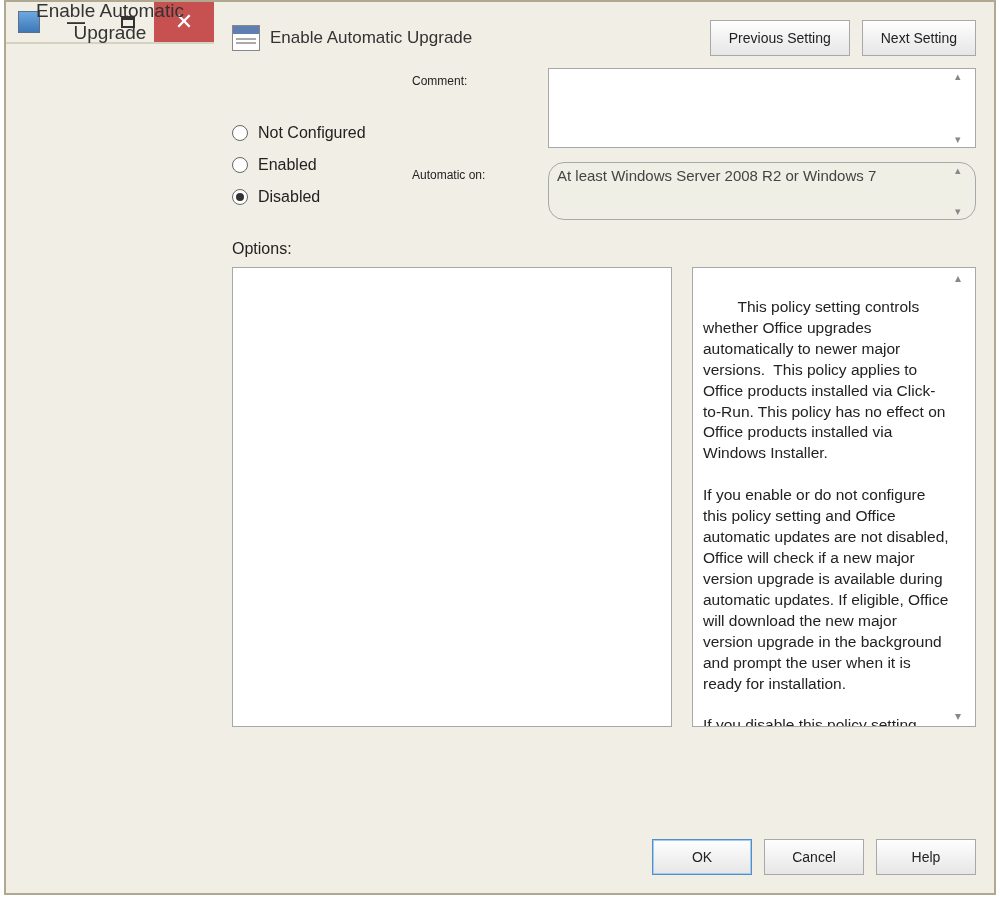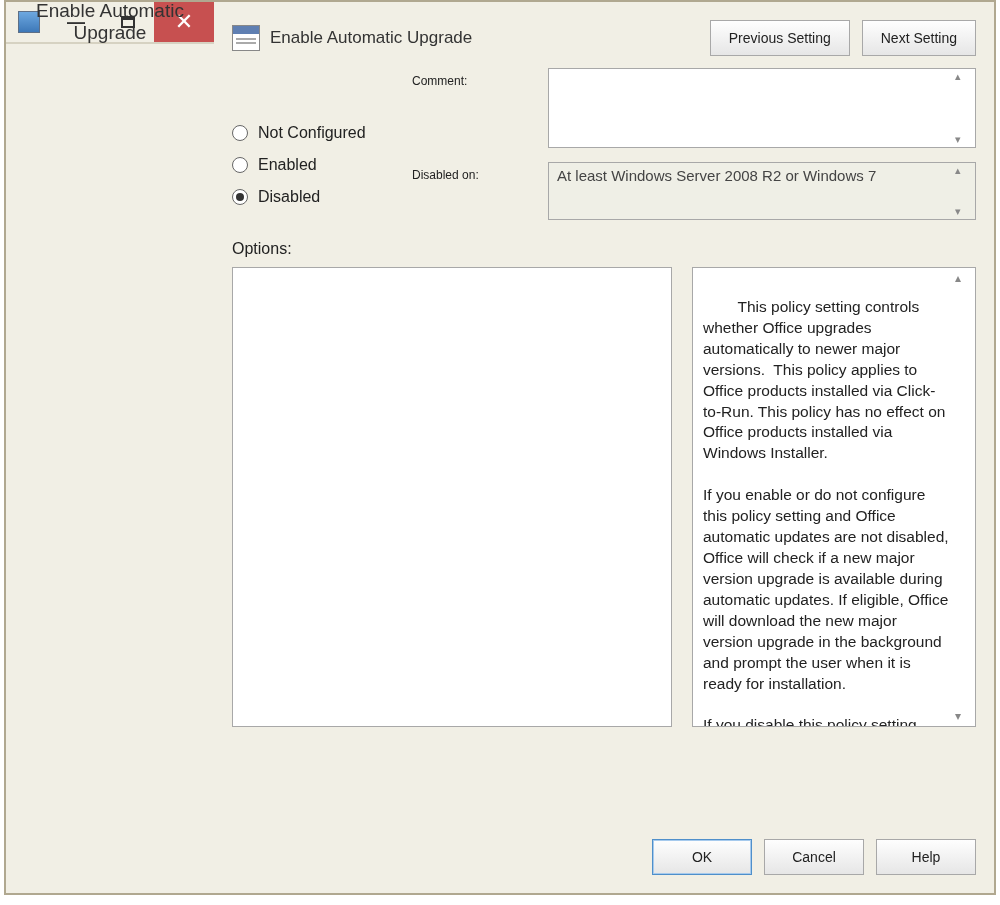--- a/index.html
+++ b/index.html
@@ -136,20 +136,21 @@
     background:#fff;
     height:80px;
     position:relative;
     padding:4px 22px 4px 8px;
   }
   .textbox.supported {
     background:#efefe6;
     height:58px;
     font-size:15px;
     color:#444;
+    border-radius:16px;
   }
   .scroll-arrows {
     position:absolute; right:4px; top:2px; bottom:2px;
     width:16px;
     display:flex; flex-direction:column; justify-content:space-between;
     color:#888; font-size:11px;
   }
   .scroll-arrows span{line-height:1;}
 
   
@@ -244,21 +245,21 @@
       <div class="labeled-col">
         <div class="lbl">Comment:</div>
         <div class="textbox">
           <span></span>
           <div class="scroll-arrows">
             <span>▴</span>
             <span>▾</span>
           </div>
         </div>
 
-        <div class="lbl">Disabled on:</div>
+        <div class="lbl">Automatic on:</div>
         <div class="textbox supported">
           <span>At least Windows Server 2008 R2 or Windows 7</span>
           <div class="scroll-arrows">
             <span>▴</span>
             <span>▾</span>
           </div>
         </div>
       </div>
     </div>
 

